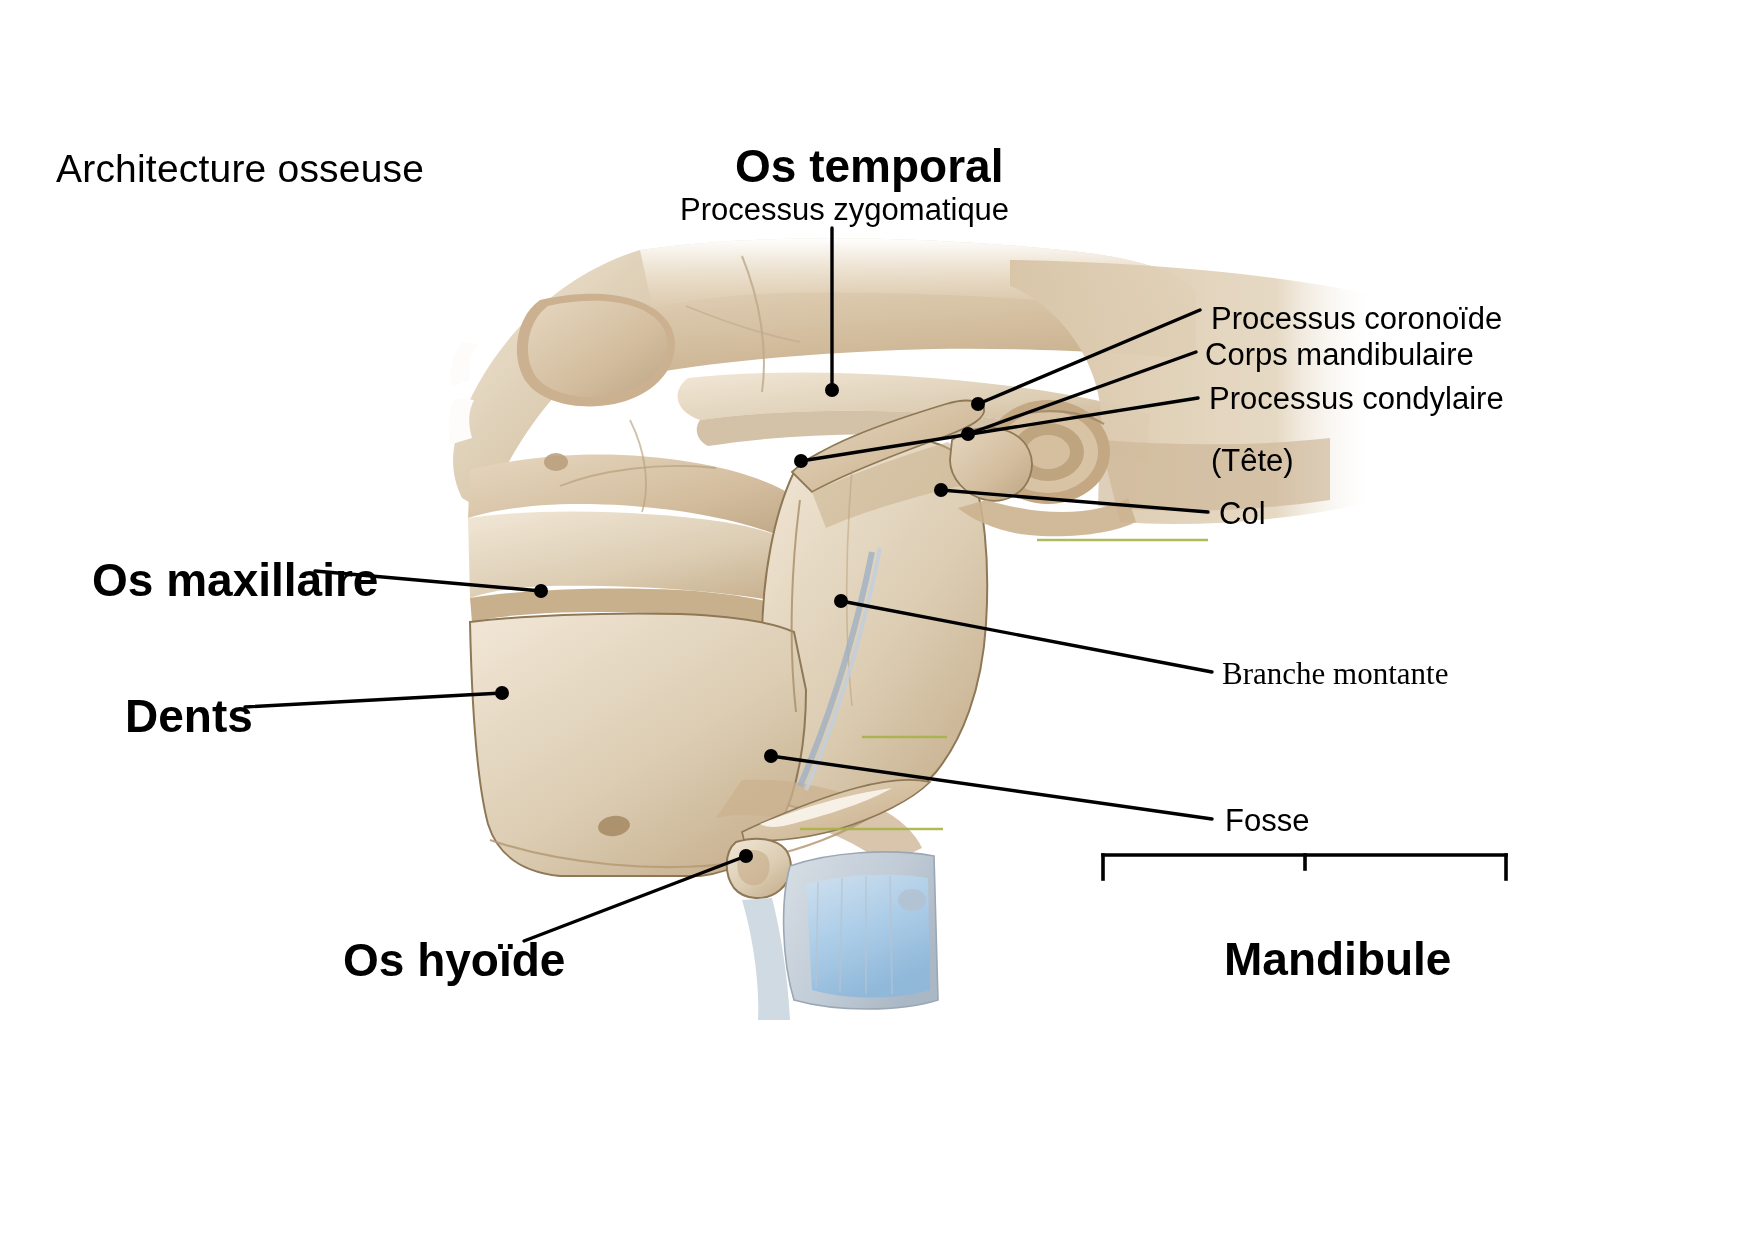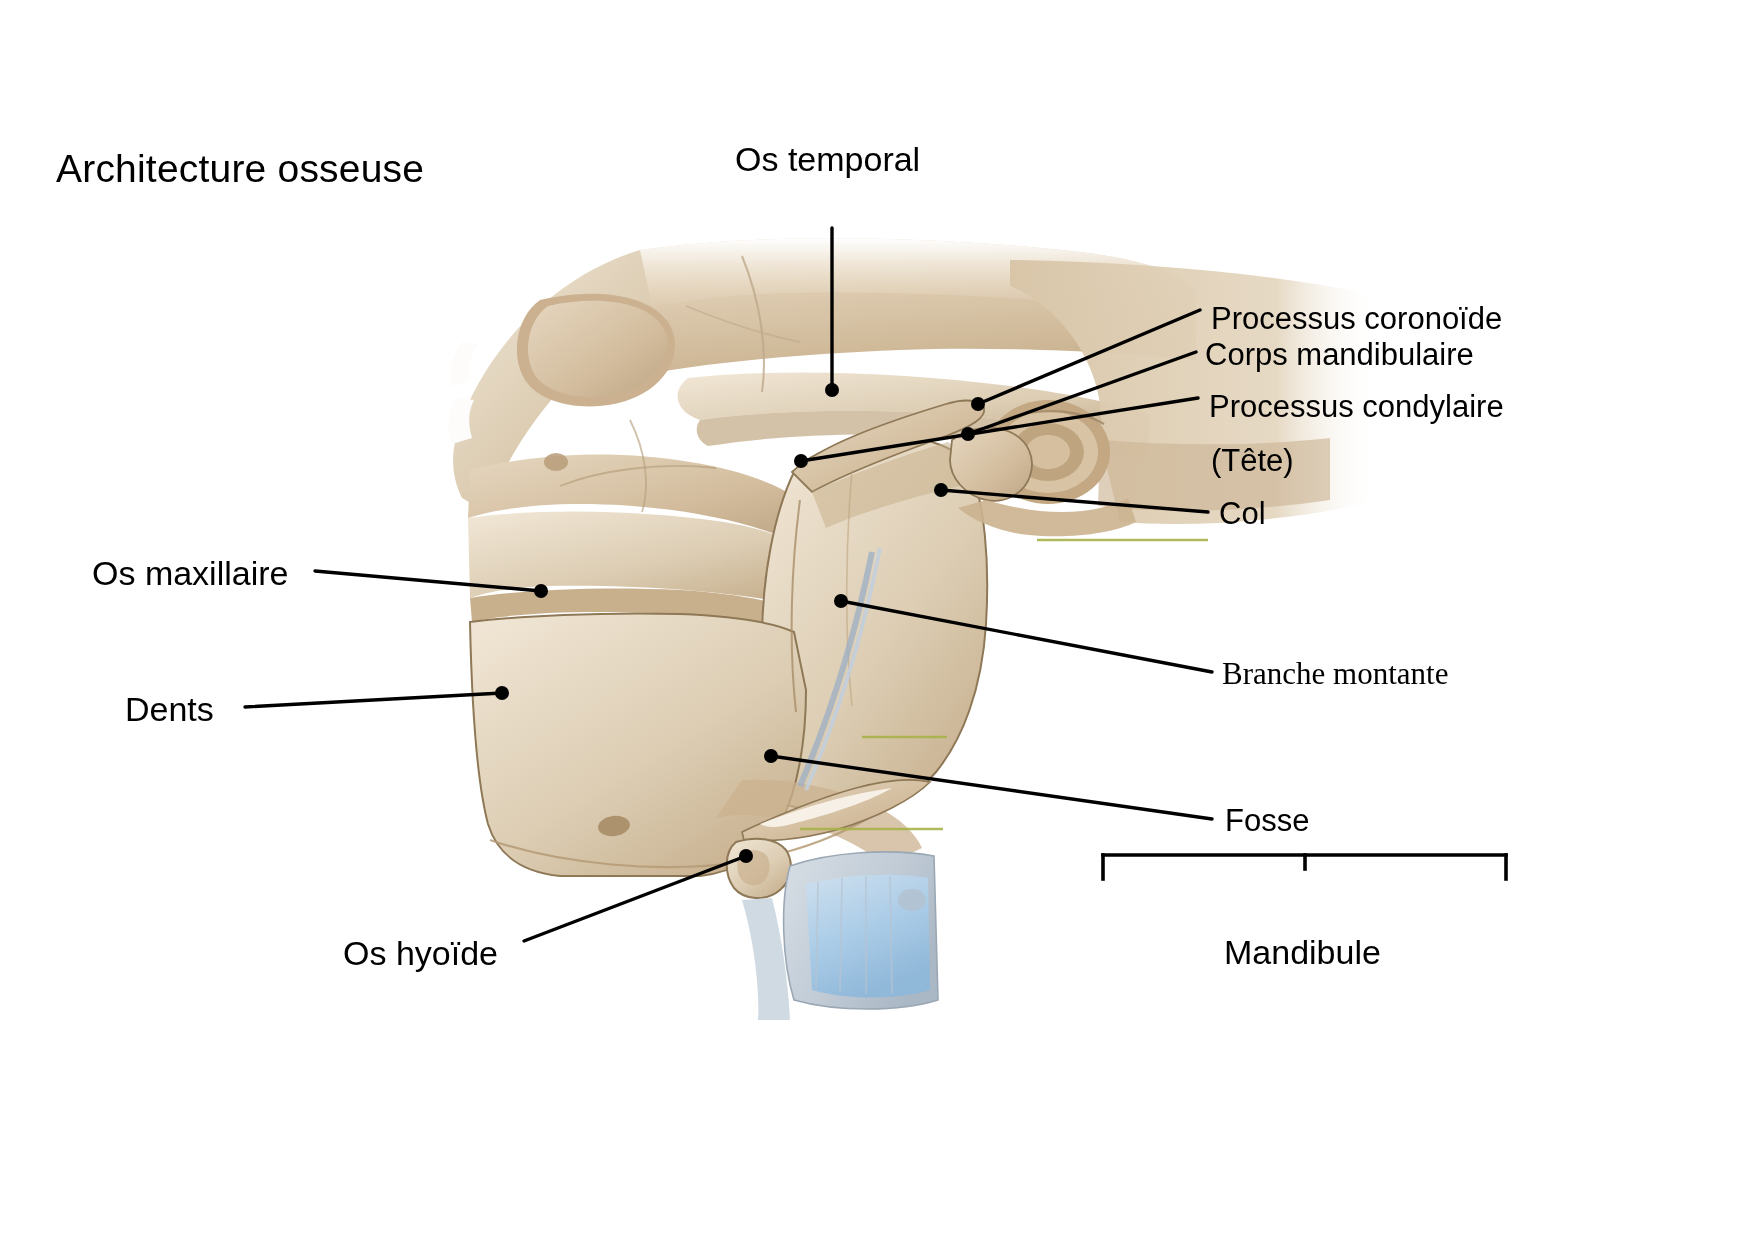--- a/index.html
+++ b/index.html
@@ -1,21 +1,21 @@
 <!DOCTYPE html>
 <html><head>
 <meta charset="utf-8">
 <style>
   html,body{margin:0;padding:0;background:#fff;}
   body{width:1754px;height:1241px;position:relative;overflow:hidden;
        font-family:"Liberation Sans",sans-serif;color:#000;}
   #stage{position:absolute;inset:0;}
   .lbl{position:absolute;white-space:pre;line-height:1.16;}
   .title{font-size:39px;letter-spacing:.2px;}
-  .l-bold{font-size:34px;font-weight:normal;}
+  .l-bold{font-size:46px;font-weight:bold;}
   .l-reg{font-size:31px;}
   svg.overlay{position:absolute;left:0;top:0;width:1754px;height:1241px;pointer-events:none;}
 </style>
 </head>
 <body>
 
 <div id="stage">
 
   <svg class="overlay" viewBox="0 0 1754 1241" xmlns="http://www.w3.org/2000/svg">
     <defs>
@@ -253,26 +253,27 @@
       <line x1="1103" y1="855" x2="1103" y2="879"></line>
       <line x1="1506" y1="855" x2="1506" y2="879"></line>
       <line x1="1305" y1="855" x2="1305" y2="869"></line>
     </g>
   </svg>
 
   <div class="lbl title" style="left:56px;top:146px;">Architecture osseuse</div>
 
   <div class="lbl l-bold" style="left:735px;top:140px;">Os temporal</div>
 
+  <div class="lbl l-reg" style="left:680px;top:192px;">Processus zygomatique</div>
 
   <div class="lbl l-reg" style="left:1211px;top:294px;margin-top:7px;">Processus coronoïde</div>
 
   <div class="lbl l-reg" style="left:1205px;top:337px;">Corps mandibulaire</div>
 
-  <div class="lbl l-reg" style="left:1209px;top:381px;margin-top:8px;">Processus condylaire</div>
+  <div class="lbl l-reg" style="left:1209px;top:381px;">Processus condylaire</div>
 
   <div class="lbl l-reg" style="left:1211px;top:418px;margin-top:25px;">(Tête)</div>
 
   <div class="lbl l-reg" style="left:1219px;top:496px;">Col</div>
 
   <div class="lbl l-reg" style="left:1222px;top:656px;font-family:Liberation Serif, serif;">Branche montante</div>
 
   <div class="lbl l-reg" style="left:1225px;top:803px;">Fosse</div>
 
   <div class="lbl l-bold" style="left:92px;top:554px;">Os maxillaire</div>

